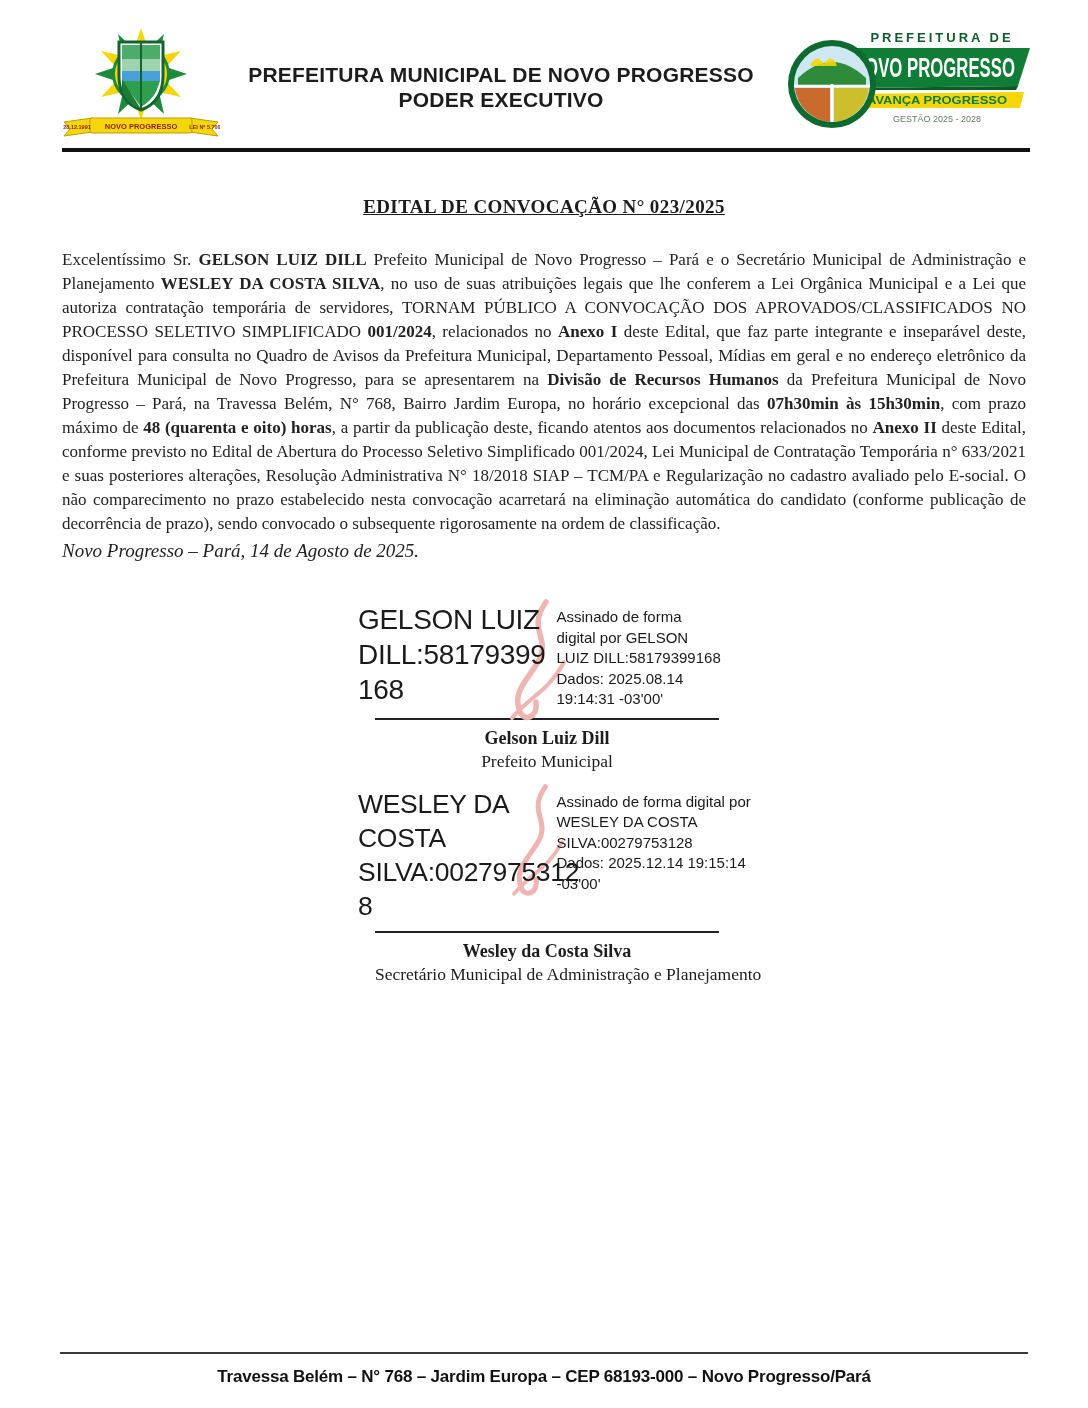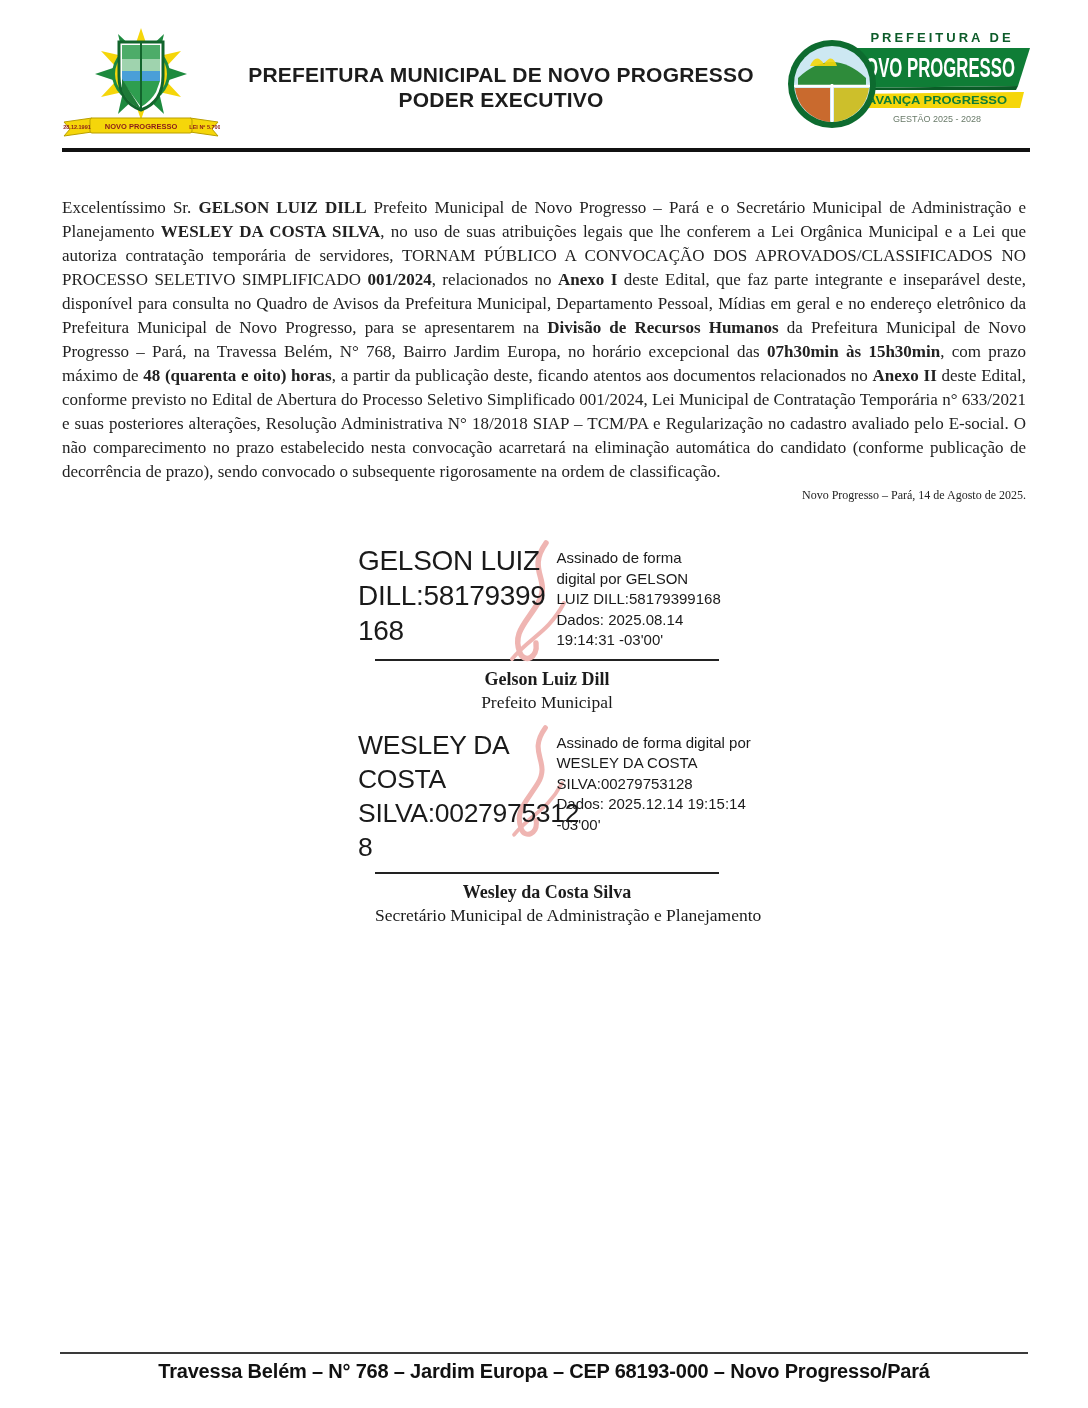--- a/index.html
+++ b/index.html
@@ -30,21 +30,21 @@
   .doc { position:absolute; top:196px; left:62px; right:62px; }
   .doc-title {
     text-align:center; font-size:19px; font-weight:bold;
     text-decoration:underline; letter-spacing:.4px; margin-bottom:30px;
   }
   .doc-body {
     text-align:justify; font-size:17px; line-height:24px; color:#222;
   }
   .doc-body .b { font-weight:bold; }
   .doc-body .u { }
-  .date-line { text-align:right; font-size:12px; margin-top:4px; color:#222; }
+  .date-line { text-align:left; font-size:19px; margin-top:4px; color:#222;font-style:italic; }
 
   
   .sig-block { margin-top:40px; }
   .sig-block.second { margin-top:14px; }
   .stamp { position:relative; margin-left:296px; width:430px;
     font-family:"Liberation Sans", sans-serif; }
   .stamp-cert {
     display:inline-block; vertical-align:top; width:200px;
     font-size:28px; line-height:35px; color:#1a1a1a;
     white-space:pre-line; position:relative; z-index:1; letter-spacing:-.3px;
@@ -59,21 +59,21 @@
   .sig-id { margin-left:313px; width:344px; border-top:2px solid #222;
     margin-top:8px; padding-top:7px; text-align:center; }
   .sig-name { font-weight:bold; font-size:18px; line-height:23px; }
   .sig-role { font-size:17.5px; line-height:23px; white-space:nowrap; }
 
   
   .page-footer { position:absolute; left:60px; right:60px; top:1352px;
     border-top:2px solid #3a3a3a; text-align:center; }
   .footer-address {
     font-family:"Liberation Sans", sans-serif; font-weight:bold;
-    font-size:20px; padding-top:6px; color:#111; letter-spacing:-.2px;
+    font-size:17px; padding-top:13px; color:#111; letter-spacing:-.2px;
   }
 
   
   svg text { font-family:"Liberation Sans", sans-serif; }
 </style>
 </head>
 <body>
 
 <div class="page">
 
@@ -144,20 +144,21 @@
         <line x1="50" y1="58" x2="50" y2="96" stroke="#ffffff" stroke-width="2.5"></line>
         <line x1="12" y1="60" x2="88" y2="60" stroke="#ffffff" stroke-width="2.5"></line>
       </svg>
     </div>
   </header>
 
   <div class="header-rule"></div>
 
   <main class="doc">
 
+    <h1 class="doc-title" data-bind="document.title">EDITAL DE CONVOCAÇÃO N° 023/2025</h1>
 
     <p class="doc-body"><span>Excelentíssimo Sr. </span><span class="b">GELSON LUIZ DILL</span><span> Prefeito Municipal de Novo Progresso – Pará e o Secretário Municipal de Administração e Planejamento </span><span class="b">WESLEY DA COSTA SILVA</span><span>, no uso de suas atribuições legais que lhe conferem a Lei Orgânica Municipal e a Lei que autoriza contratação temporária de servidores, TORNAM PÚBLICO A CONVOCAÇÃO DOS </span><span class="u">APROVADOS/CLASSIFICADOS</span><span> NO PROCESSO SELETIVO SIMPLIFICADO </span><span class="b">001/2024</span><span>, relacionados no </span><span class="b">Anexo I</span><span> deste Edital, que faz parte integrante e inseparável deste, disponível para consulta no Quadro de Avisos da Prefeitura Municipal, Departamento Pessoal, Mídias em geral e no endereço eletrônico da Prefeitura Municipal de Novo Progresso, para se apresentarem na </span><span class="b">Divisão de Recursos Humanos</span><span> da Prefeitura Municipal de Novo Progresso – Pará, na Travessa Belém, N° 768, Bairro Jardim Europa, no horário excepcional das </span><span class="b">07h30min às 15h30min</span><span>, com prazo máximo de </span><span class="b">48 (quarenta e oito) horas</span><span>, a partir da publicação deste, ficando atentos aos documentos relacionados no </span><span class="b">Anexo II</span><span> deste Edital, conforme previsto no Edital de Abertura do Processo Seletivo Simplificado 001/2024, Lei Municipal de Contratação Temporária n° 633/2021 e suas posteriores alterações, Resolução Administrativa N° 18/2018 SIAP – TCM/PA e Regularização no cadastro avaliado pelo E-social. </span><span class="u">O não comparecimento no prazo estabelecido nesta convocação acarretará na eliminação automática do candidato (conforme publicação de decorrência de prazo), sendo convocado o subsequente rigorosamente na ordem de classificação.</span></p>
 
     <div class="date-line" data-bind="document.date_line">Novo Progresso – Pará, 14 de Agosto de 2025.</div>
 
     <section class="sig-block">
       <div class="stamp">
         <svg class="flourish" width="64" height="130" viewBox="0 0 64 130">
           <path d="M40,4 C20,32 46,40 32,64 C20,84 6,94 14,114 C18,124 32,120 30,104" stroke="#efb5b2" stroke-width="5.5" fill="none" stroke-linecap="round"></path>
           <path d="M6,120 C24,98 42,94 58,64" stroke="#efb5b2" stroke-width="4" fill="none" stroke-linecap="round"></path>

